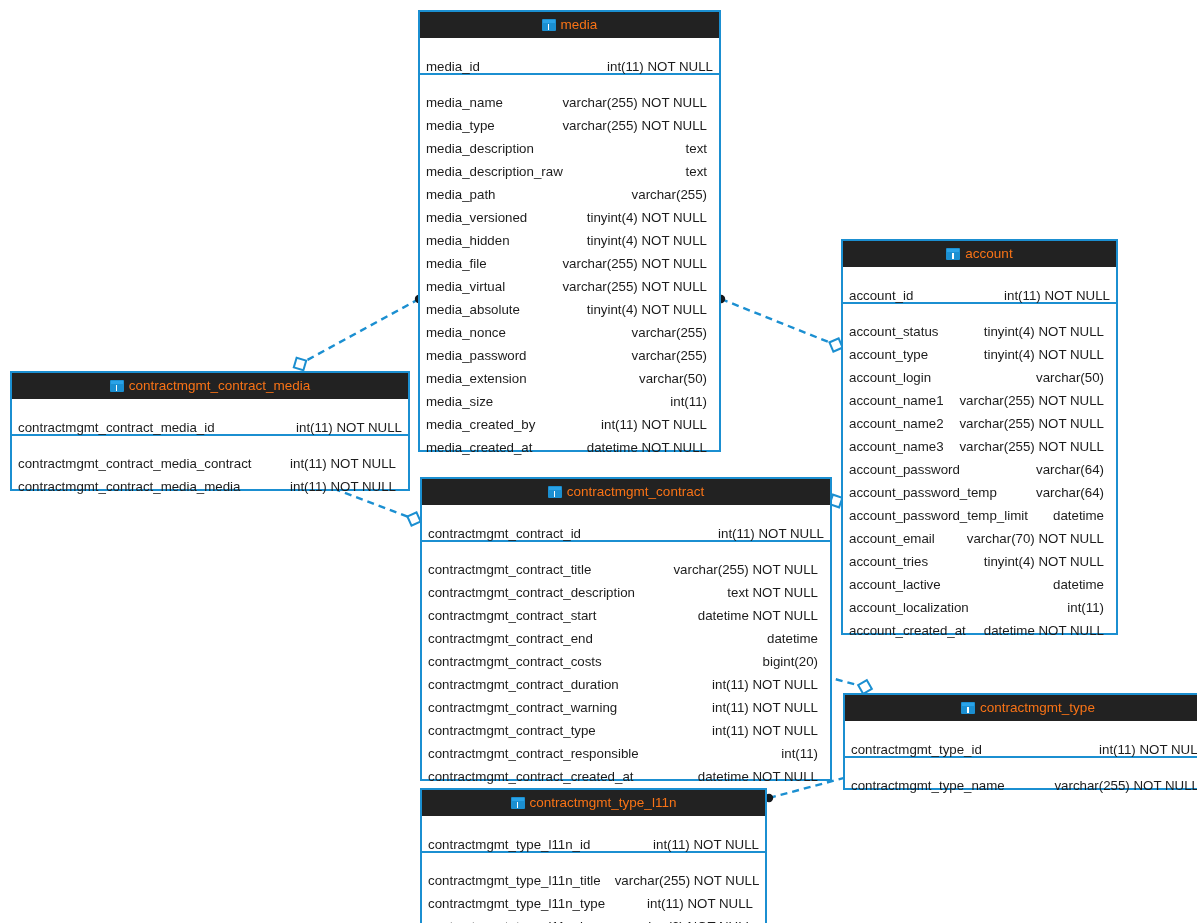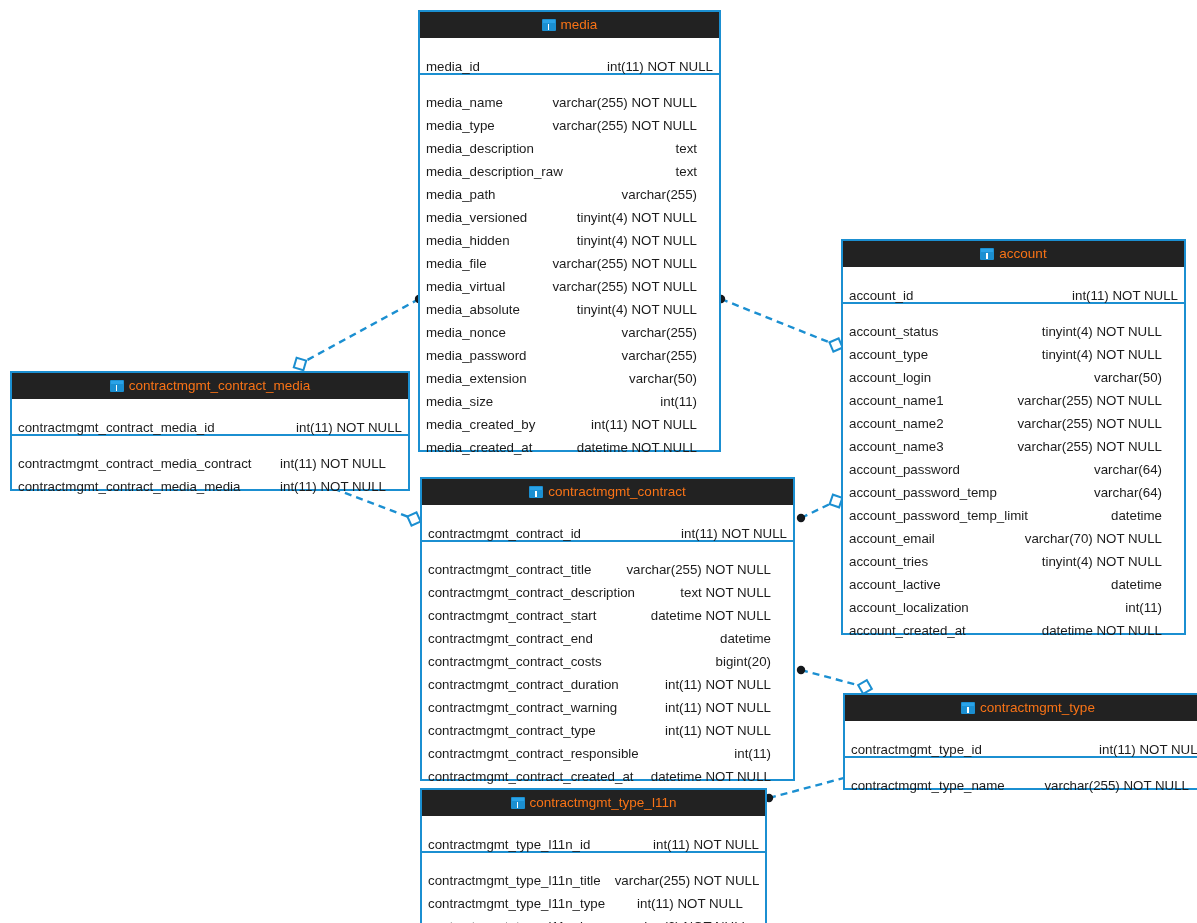--- a/index.html
+++ b/index.html
@@ -83,21 +83,21 @@
     line-height: 19px;
     white-space: nowrap;
   }
   .er-pk .er-row {
     font-weight: normal;
     padding-top: 3px;
     padding-bottom: 3px;
     height: 24px;
   }
   .er-body {
-    padding: 3px 16px 4px 0;
+    padding: 3px 6px 4px 0;
   }
   .er-pk {
     padding: 2px 0 3px 0;
   }
   .col-name { text-align: left; }
   .col-type { text-align: left; padding-left: 14px; margin-top: 14px; }
 </style>
 </head>
 <body>
 
@@ -202,21 +202,21 @@
         <div class="er-row">
           <span class="col-name">media_created_by</span>
           <span class="col-type">int(11) NOT NULL</span>
         </div>
         <div class="er-row">
           <span class="col-name">media_created_at</span>
           <span class="col-type">datetime NOT NULL</span>
         </div>
       </div>
     </div>
-    <div class="er-table" style="left: 841px; top: 239px; width: 345px;">
+    <div class="er-table" style="left: 841px; top: 239px; width: 277px;">
       <div class="er-header"><span class="tbl-icon"></span><span>account</span></div>
       <div class="er-pk">
         <div class="er-row">
           <span class="col-name">account_id</span>
           <span class="col-type">int(11) NOT NULL</span>
         </div>
       </div>
       <div class="er-body">
         <div class="er-row">
           <span class="col-name">account_status</span>
@@ -288,21 +288,21 @@
         <div class="er-row">
           <span class="col-name">contractmgmt_contract_media_contract</span>
           <span class="col-type">int(11) NOT NULL</span>
         </div>
         <div class="er-row">
           <span class="col-name">contractmgmt_contract_media_media</span>
           <span class="col-type">int(11) NOT NULL</span>
         </div>
       </div>
     </div>
-    <div class="er-table" style="left: 420px; top: 477px; width: 375px;">
+    <div class="er-table" style="left: 420px; top: 477px; width: 412px;">
       <div class="er-header"><span class="tbl-icon"></span><span>contractmgmt_contract</span></div>
       <div class="er-pk">
         <div class="er-row">
           <span class="col-name">contractmgmt_contract_id</span>
           <span class="col-type">int(11) NOT NULL</span>
         </div>
       </div>
       <div class="er-body">
         <div class="er-row">
           <span class="col-name">contractmgmt_contract_title</span>

